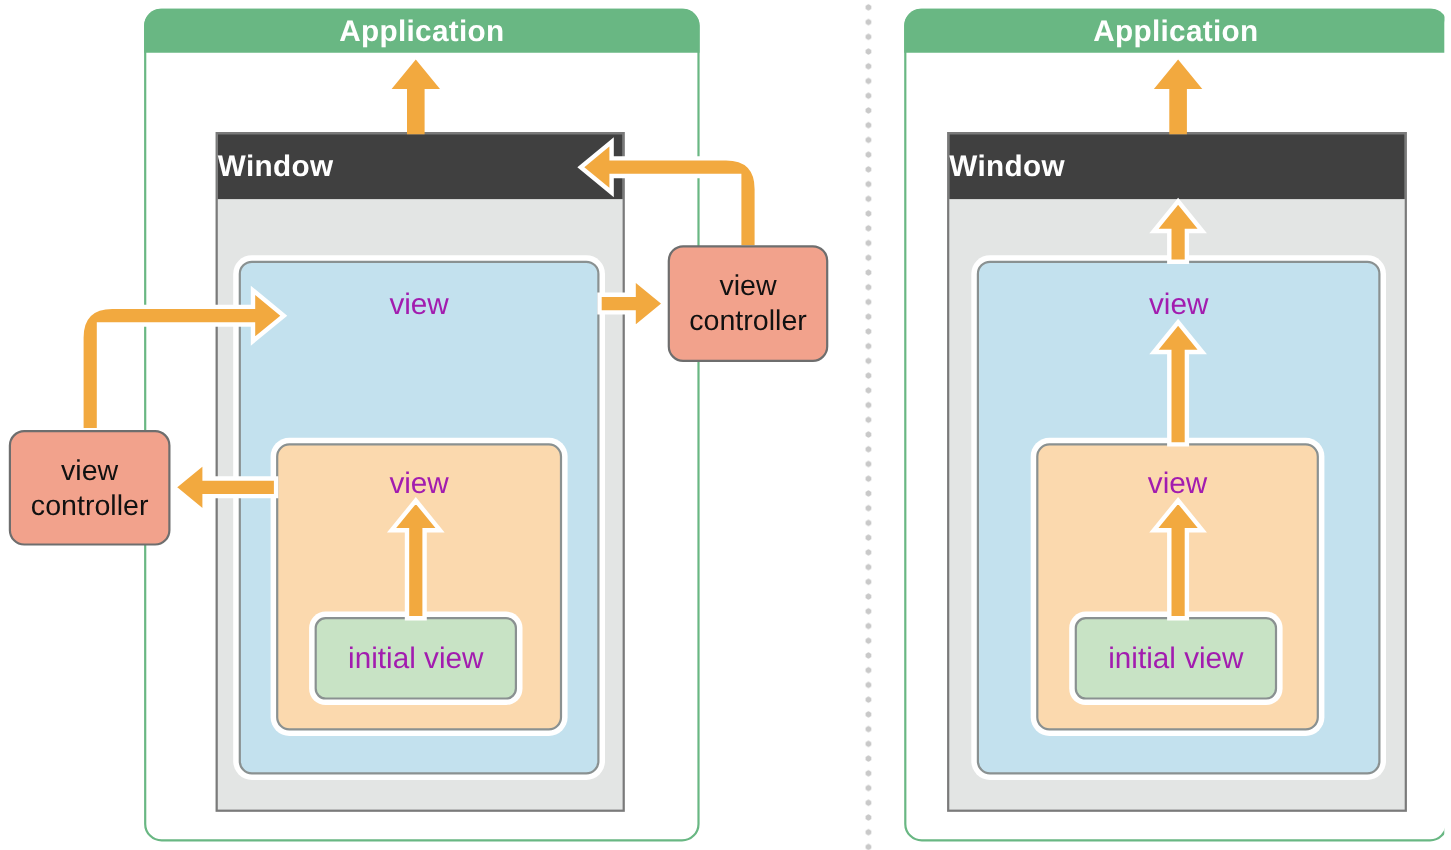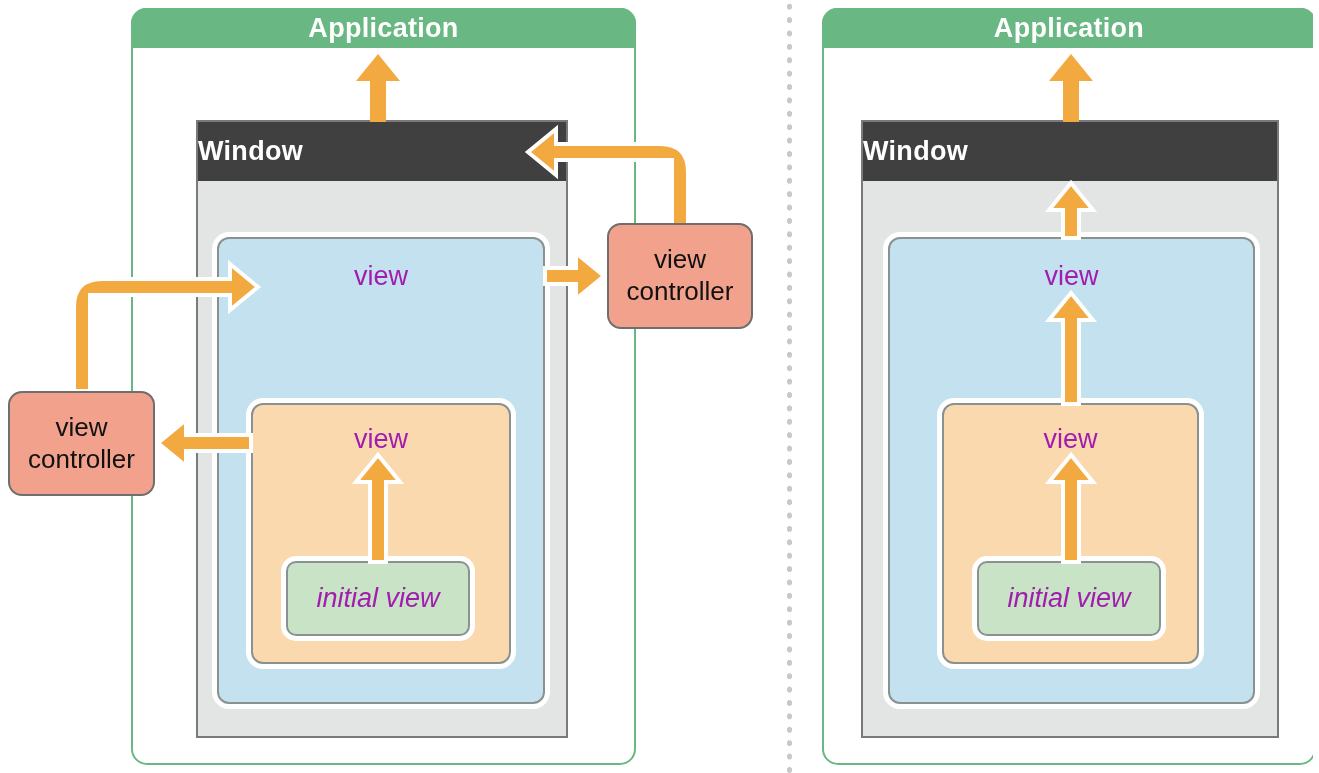--- a/index.html
+++ b/index.html
@@ -27,21 +27,21 @@
 
   
   .bubble{
     border:2px solid #8A9191;border-radius:12px;box-shadow:0 0 0 5px #ffffff;
   }
   .bubble .lbl{
     width:100%;text-align:center;font-size:27px;color:#a21caf;
   }
   .blue-view{background:#C3E1EE;}
   .orange-view{background:#FBD9AE;}
-  .green-view{background:#C8E3C5;border-radius:10px;display:flex;align-items:center;justify-content:center;font-style:italic;}
+  .green-view{background:#C8E3C5;border-radius:10px;display:flex;align-items:center;justify-content:center;}
 
   
   .vc{
     background:#F2A28C;border:2px solid #6E6E6E;border-radius:14px;
     display:flex;align-items:center;justify-content:center;text-align:center;
     font-size:26px;line-height:1.22;color:#111111;
   }
 
   
   .divider{

